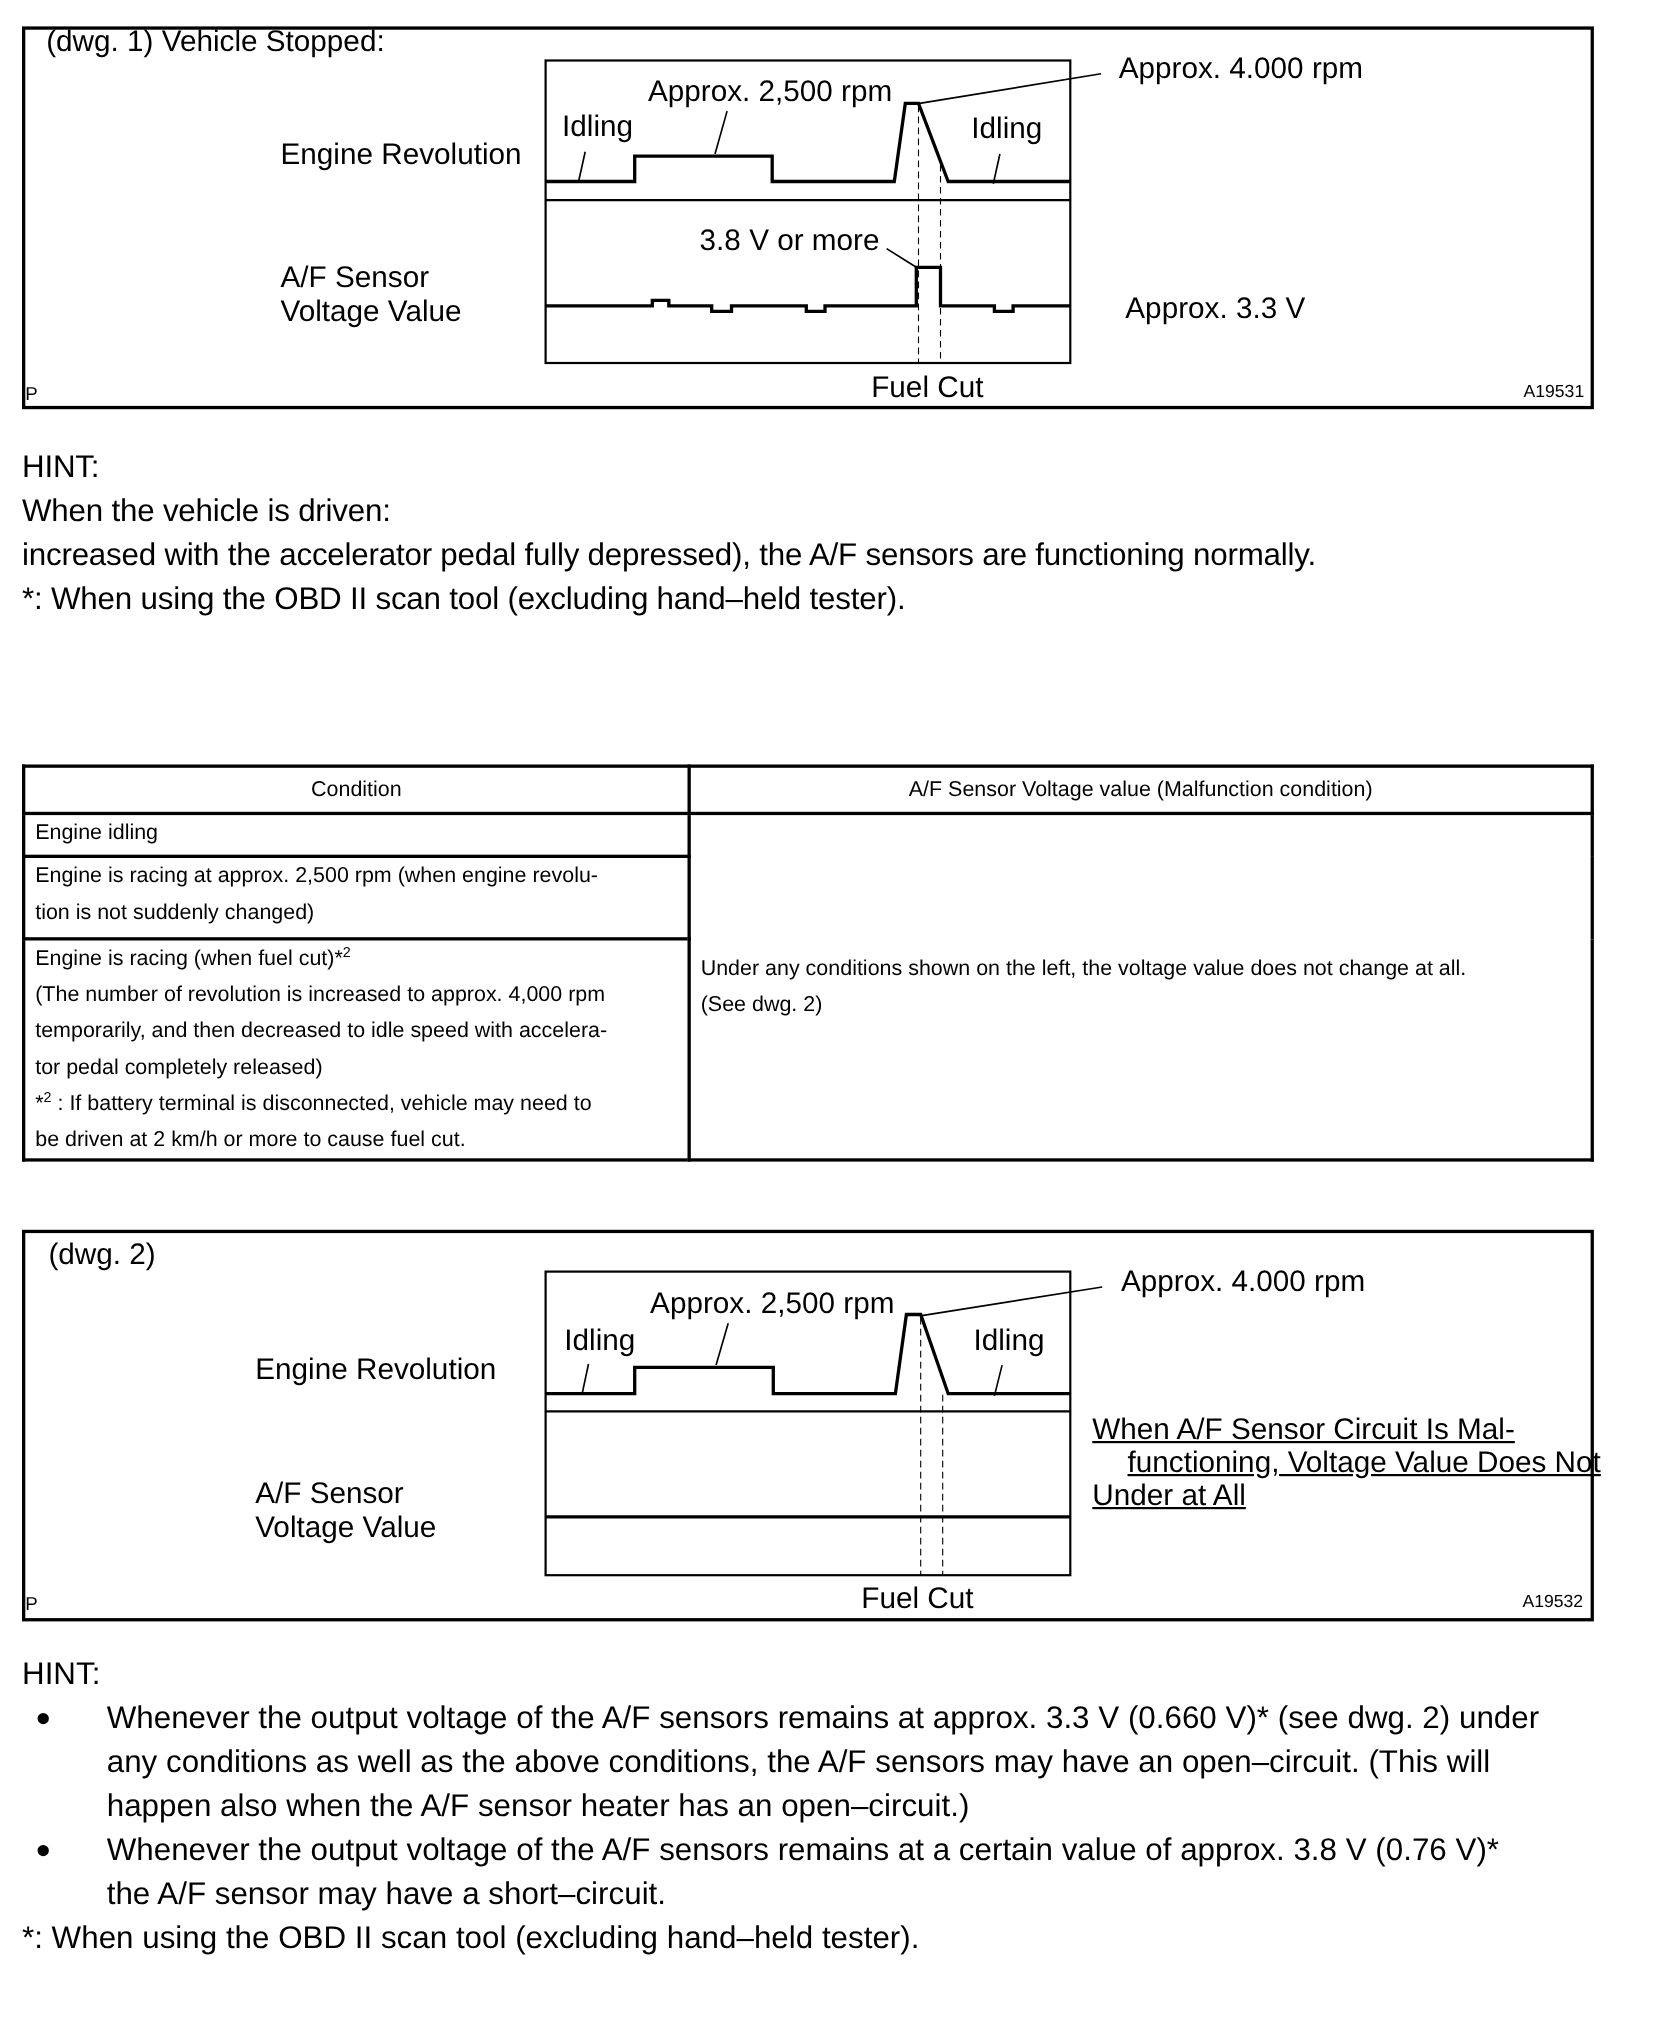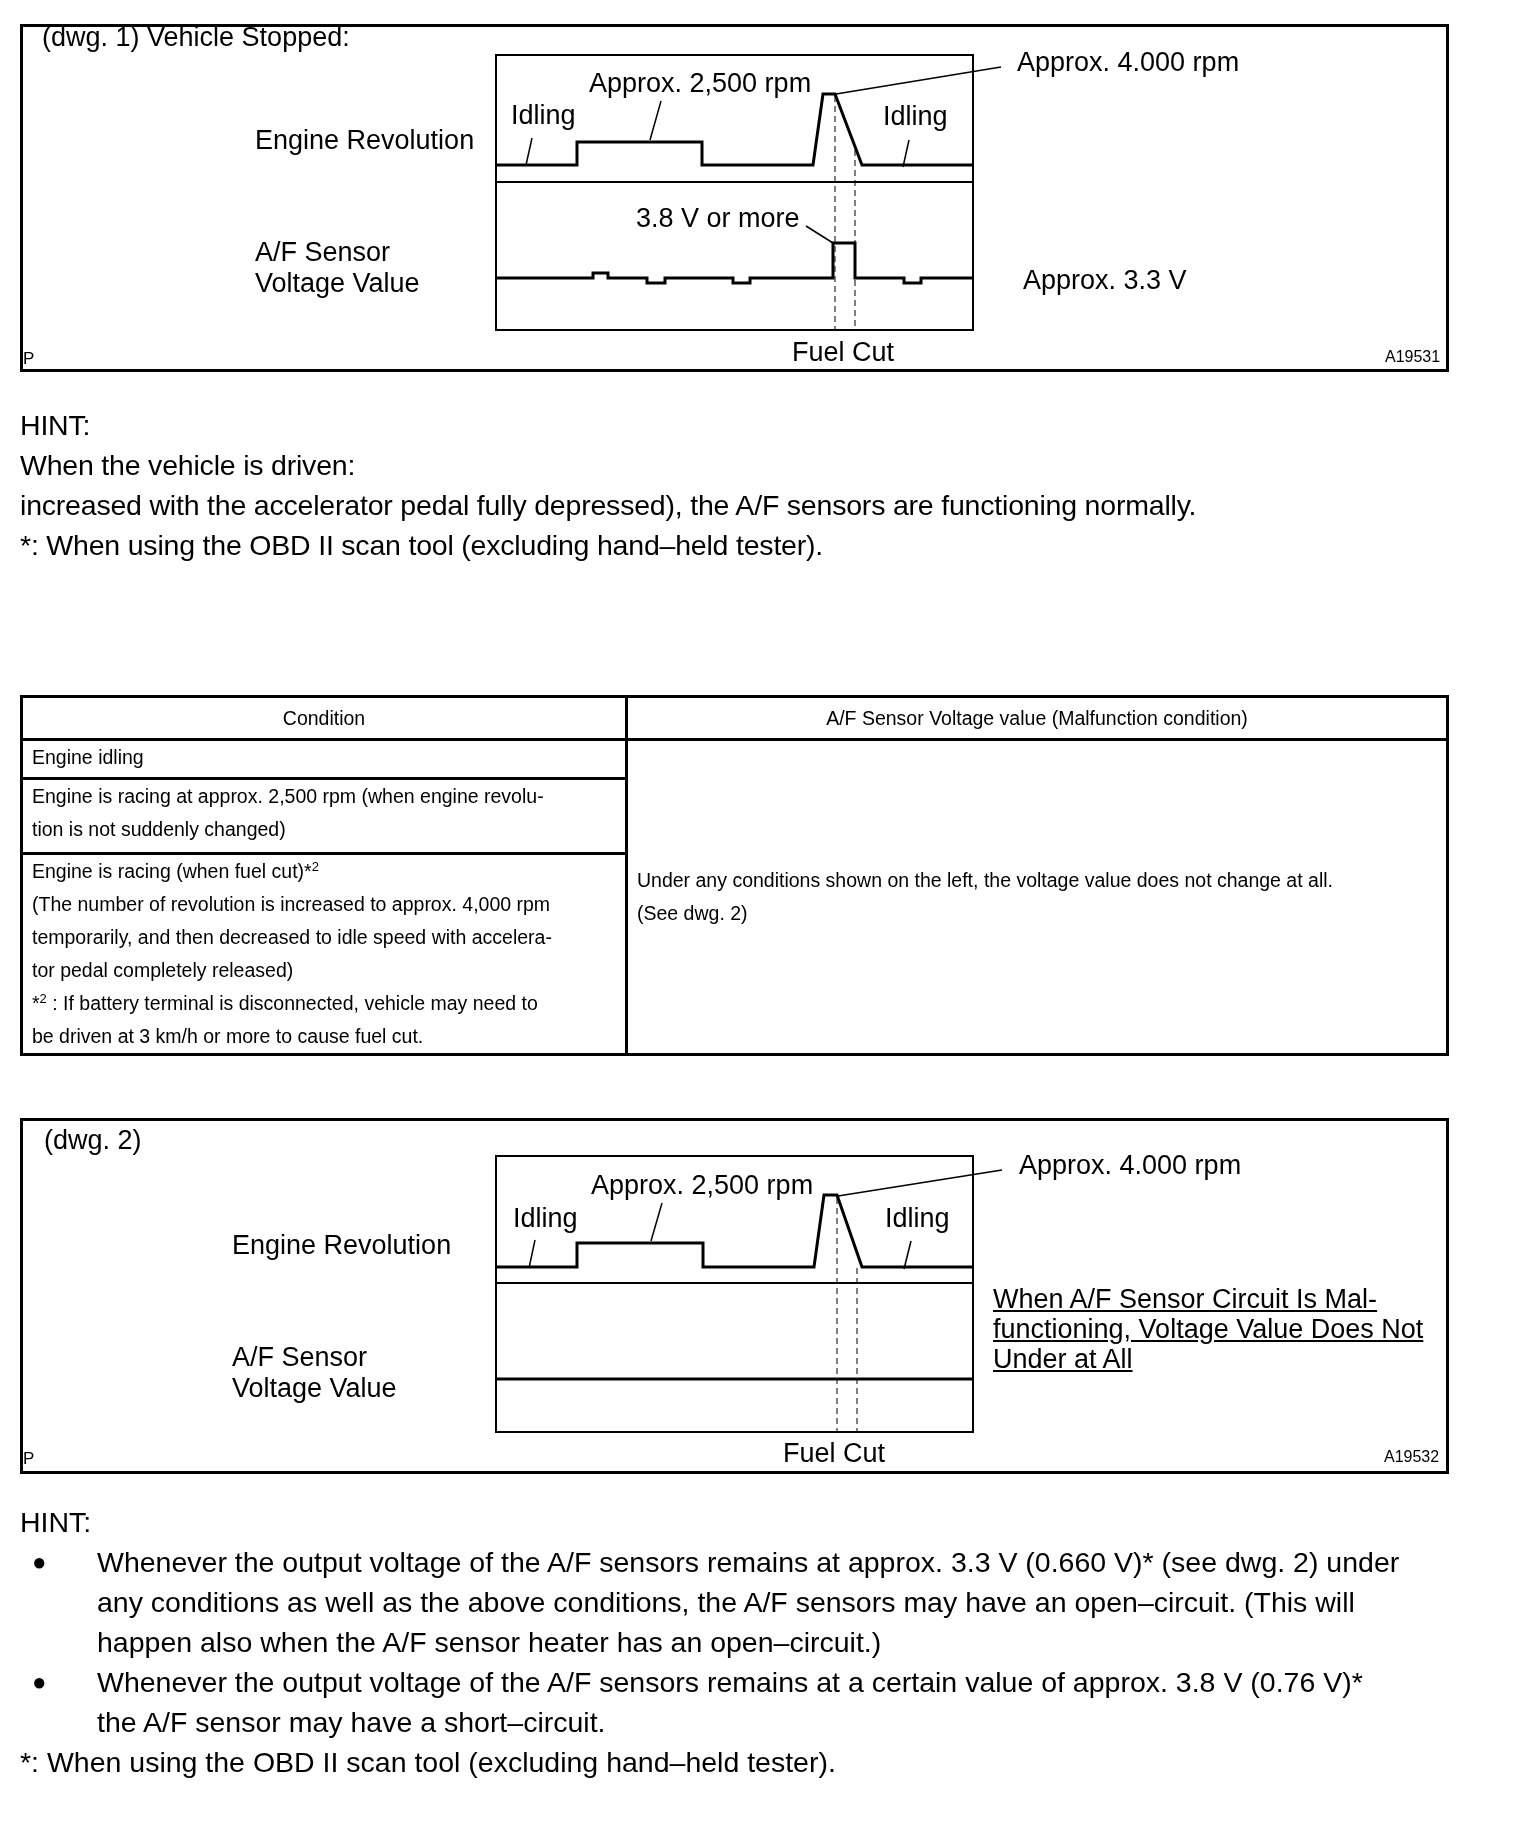--- a/index.html
+++ b/index.html
@@ -90,21 +90,21 @@
       <span class="ln">tion is not suddenly changed)</span>
     </td>
   </tr>
   <tr>
     <td style="height:192px;">
       <span class="ln"><span>Engine is racing (when fuel cut)*</span><sup>2</sup></span>
       <span class="ln">(The number of revolution is increased to approx. 4,000 rpm</span>
       <span class="ln">temporarily, and then decreased to idle speed with accelera-</span>
       <span class="ln">tor pedal completely released)</span>
       <span class="ln"><span>*</span><sup>2</sup><span> : If battery terminal is disconnected, vehicle may need to</span></span>
-      <span class="ln">be driven at 3 km/h or more to cause fuel cut.</span>
+      <span class="ln">be driven at 2 km/h or more to cause fuel cut.</span>
     </td>
   </tr>
 </tbody>
   </table>
 
 <div class="frame" style="left:20px;top:1118px;width:1429px;height:356px;"></div>
 <span class="abs dlabel" style="left:44px;top:1125px;">(dwg. 2)</span>
 <span class="abs dlabel" style="left:232px;top:1230px;">Engine Revolution</span>
 <span class="abs dlabel" style="left:232px;top:1342px;">A/F Sensor</span>
 <span class="abs dlabel" style="left:232px;top:1373px;">Voltage Value</span>
@@ -120,21 +120,21 @@
   <line x1="837" y1="1198" x2="837" y2="1432" stroke="#000" stroke-width="1" stroke-dasharray="6,4"></line>
   <line x1="857" y1="1268" x2="857" y2="1432" stroke="#000" stroke-width="1" stroke-dasharray="6,4"></line>
   <line x1="496" y1="1379" x2="973" y2="1379" stroke="#000" stroke-width="3"></line>
 </svg>
 <span class="abs dlabel" style="left:513px;top:1203px;">Idling</span>
 <span class="abs dlabel" style="left:591px;top:1170px;">Approx. 2,500 rpm</span>
 <span class="abs dlabel" style="left:1019px;top:1150px;">Approx. 4.000 rpm</span>
 <span class="abs dlabel" style="left:885px;top:1203px;">Idling</span>
 <div class="abs" style="left:993px;top:1284px;text-decoration:underline;">
   <span class="dlabel" style="display:block;">When  A/F  Sensor  Circuit  Is  Mal-</span>
-  <span class="dlabel" style="display:block;">functioning, Voltage Value Does Not</span>
+  <span class="dlabel" style="display:block;margin-left:32px;">functioning, Voltage Value Does Not</span>
   <span class="dlabel" style="display:block;">Under at All</span>
 </div>
 <span class="abs dlabel" style="left:783px;top:1438px;">Fuel Cut</span>
 <span class="abs ptag" style="left:23px;top:1449px;">P</span>
 <span class="abs code" style="left:1384px;top:1448px;">A19532</span>
 
 <div class="hint-list" style="top:1502px;">
   <span class="ln" style="display:block;">HINT:</span>
   <div class="bullet-item">
     <span class="bullet">●</span>

